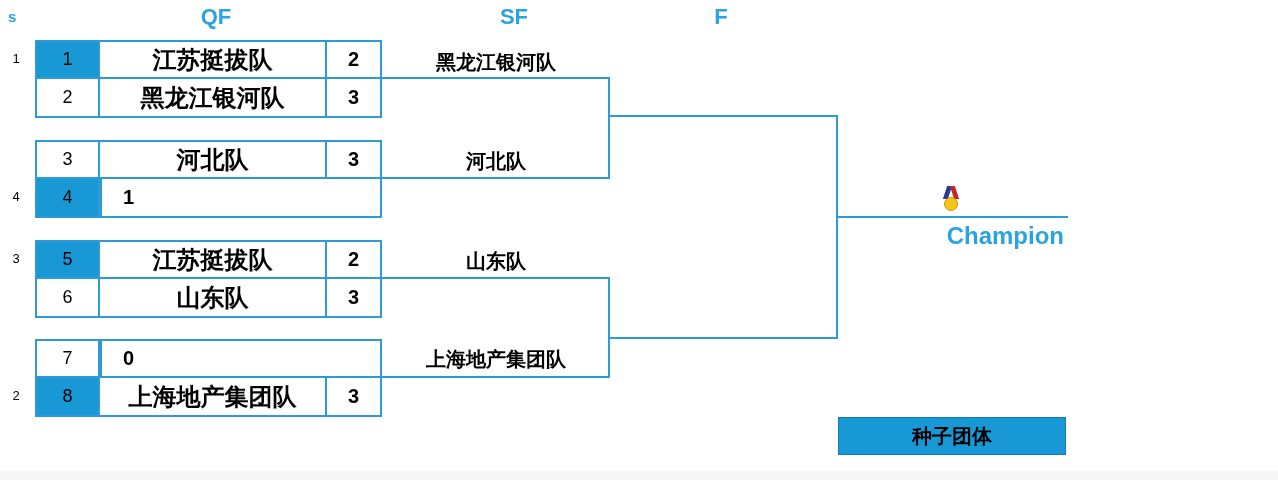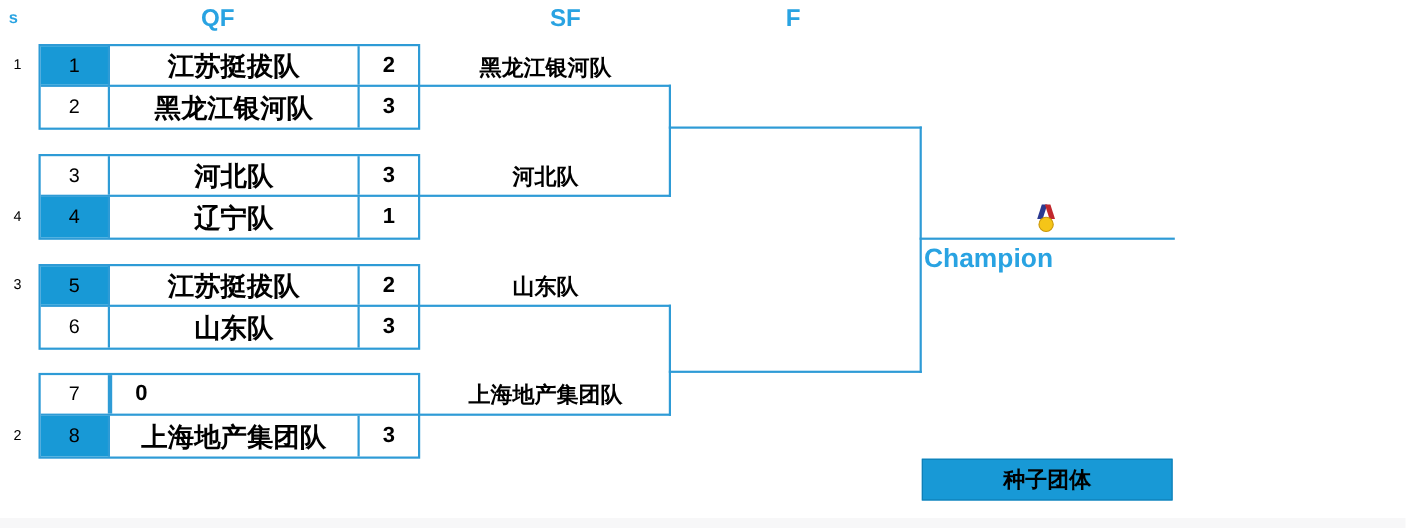--- a/index.html
+++ b/index.html
@@ -43,21 +43,21 @@
   .vline{width:2px;}
   
   .sf-name{
     position:absolute;left:382px;width:228px;height:30px;
     text-align:center;font-size:20px;font-weight:bold;color:#000;
     line-height:30px;white-space:nowrap;
   }
   
   .champion-label{
     position:absolute;left:840px;top:222px;width:224px;
-    text-align:left;font-size:24px;font-weight:bold;color:#29A3E2;
+    text-align:right;font-size:24px;font-weight:bold;color:#29A3E2;
   }
   .medal{
     position:absolute;left:942px;top:186px;width:18px;height:28px;
   }
   .medal .ribbon-l,.medal .ribbon-r{
     position:absolute;top:0;width:5px;height:13px;
   }
   .medal .ribbon-l{left:3px;background:#2b3990;transform:skewX(-18deg);}
   .medal .ribbon-r{right:3px;background:#c1272d;transform:skewX(18deg);}
   .medal .disc{
@@ -75,21 +75,21 @@
   .bottom-strip{
     position:absolute;left:0;top:471px;width:1278px;height:9px;background:#f7f7f8;
   }
 </style>
 </head>
 <body>
 
 <div class="bracket">
 
   <span class="s-header">s</span>
-  <div class="col-header" style="left:148px;">QF</div>
+  <div class="col-header" style="left:166px;">QF</div>
   <div class="col-header" style="left:464px;">SF</div>
   <div class="col-header" style="left:671px;">F</div>
 
   <span class="seed-ind" style="top:51px;">1</span>
   <span class="seed-ind" style="top:189px;">4</span>
   <span class="seed-ind" style="top:251px;">3</span>
   <span class="seed-ind" style="top:388px;">2</span>
 
   <div class="match" style="top:40px;">
     <div class="mrow first">
@@ -105,21 +105,20 @@
   </div>
 
   <div class="match" style="top:140px;">
     <div class="mrow first">
       <div class="cell seed-cell">3</div>
       <div class="cell team-cell">河北队</div>
       <div class="cell score-cell">3</div>
     </div>
     <div class="mrow">
       <div class="cell seed-cell seeded">4</div>
-      <div class="cell team-cell">辽宁队</div>
       <div class="cell score-cell">1</div>
     </div>
   </div>
 
   <div class="match" style="top:240px;">
     <div class="mrow first">
       <div class="cell seed-cell seeded">5</div>
       <div class="cell team-cell">江苏挺拔队</div>
       <div class="cell score-cell">2</div>
     </div>

